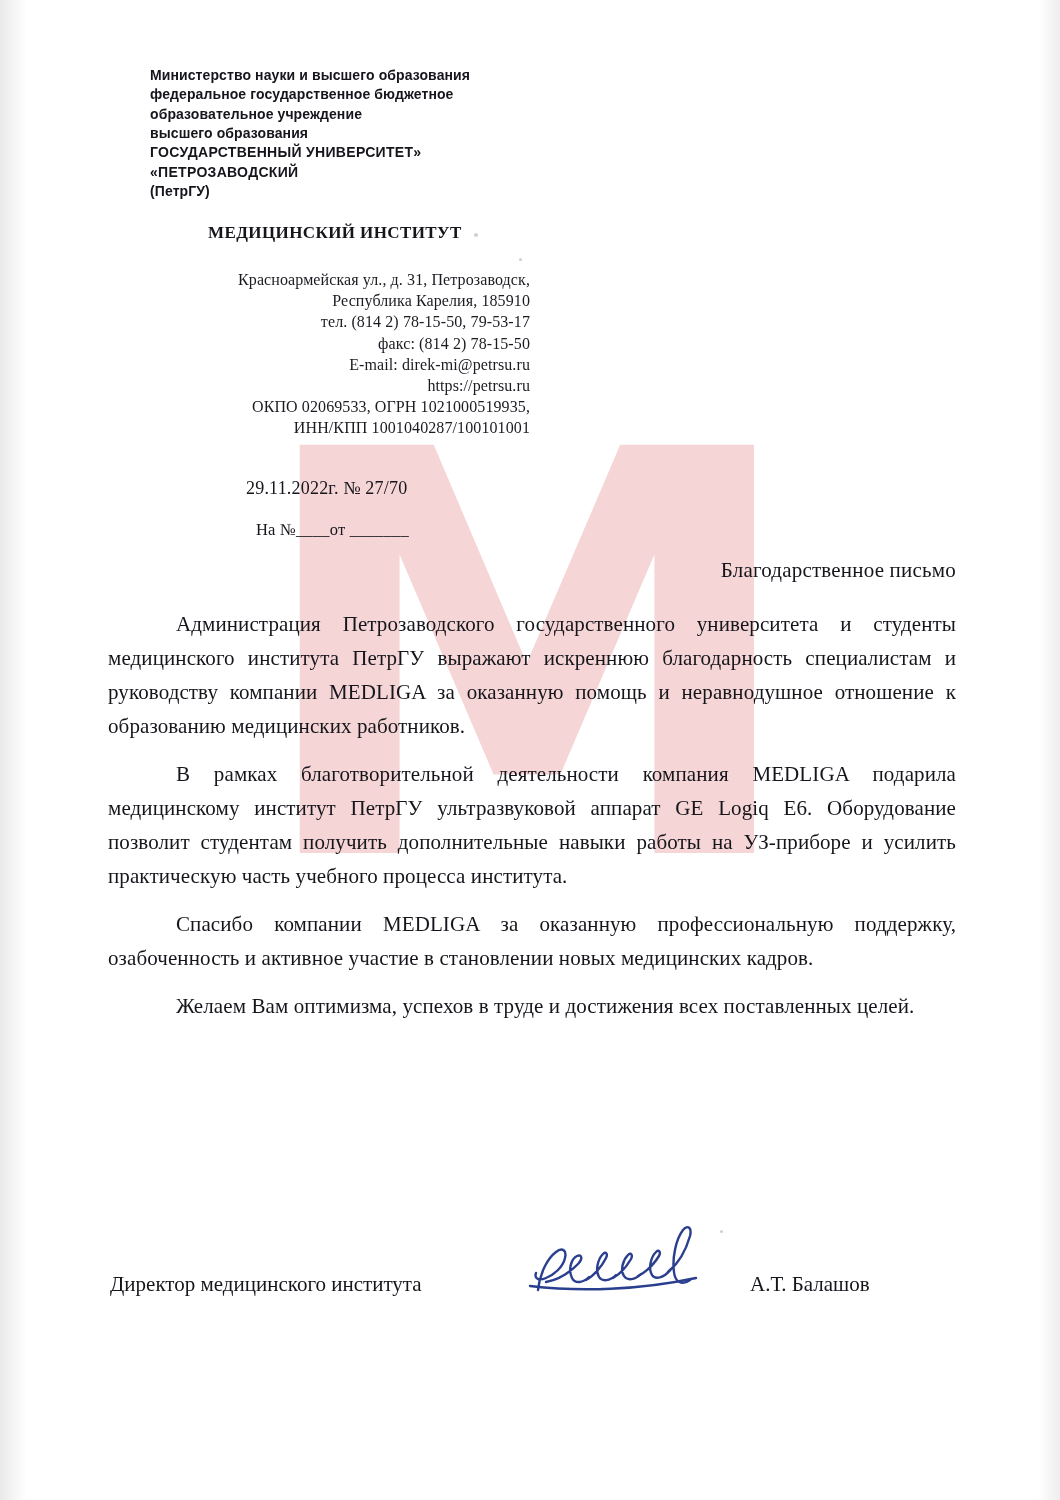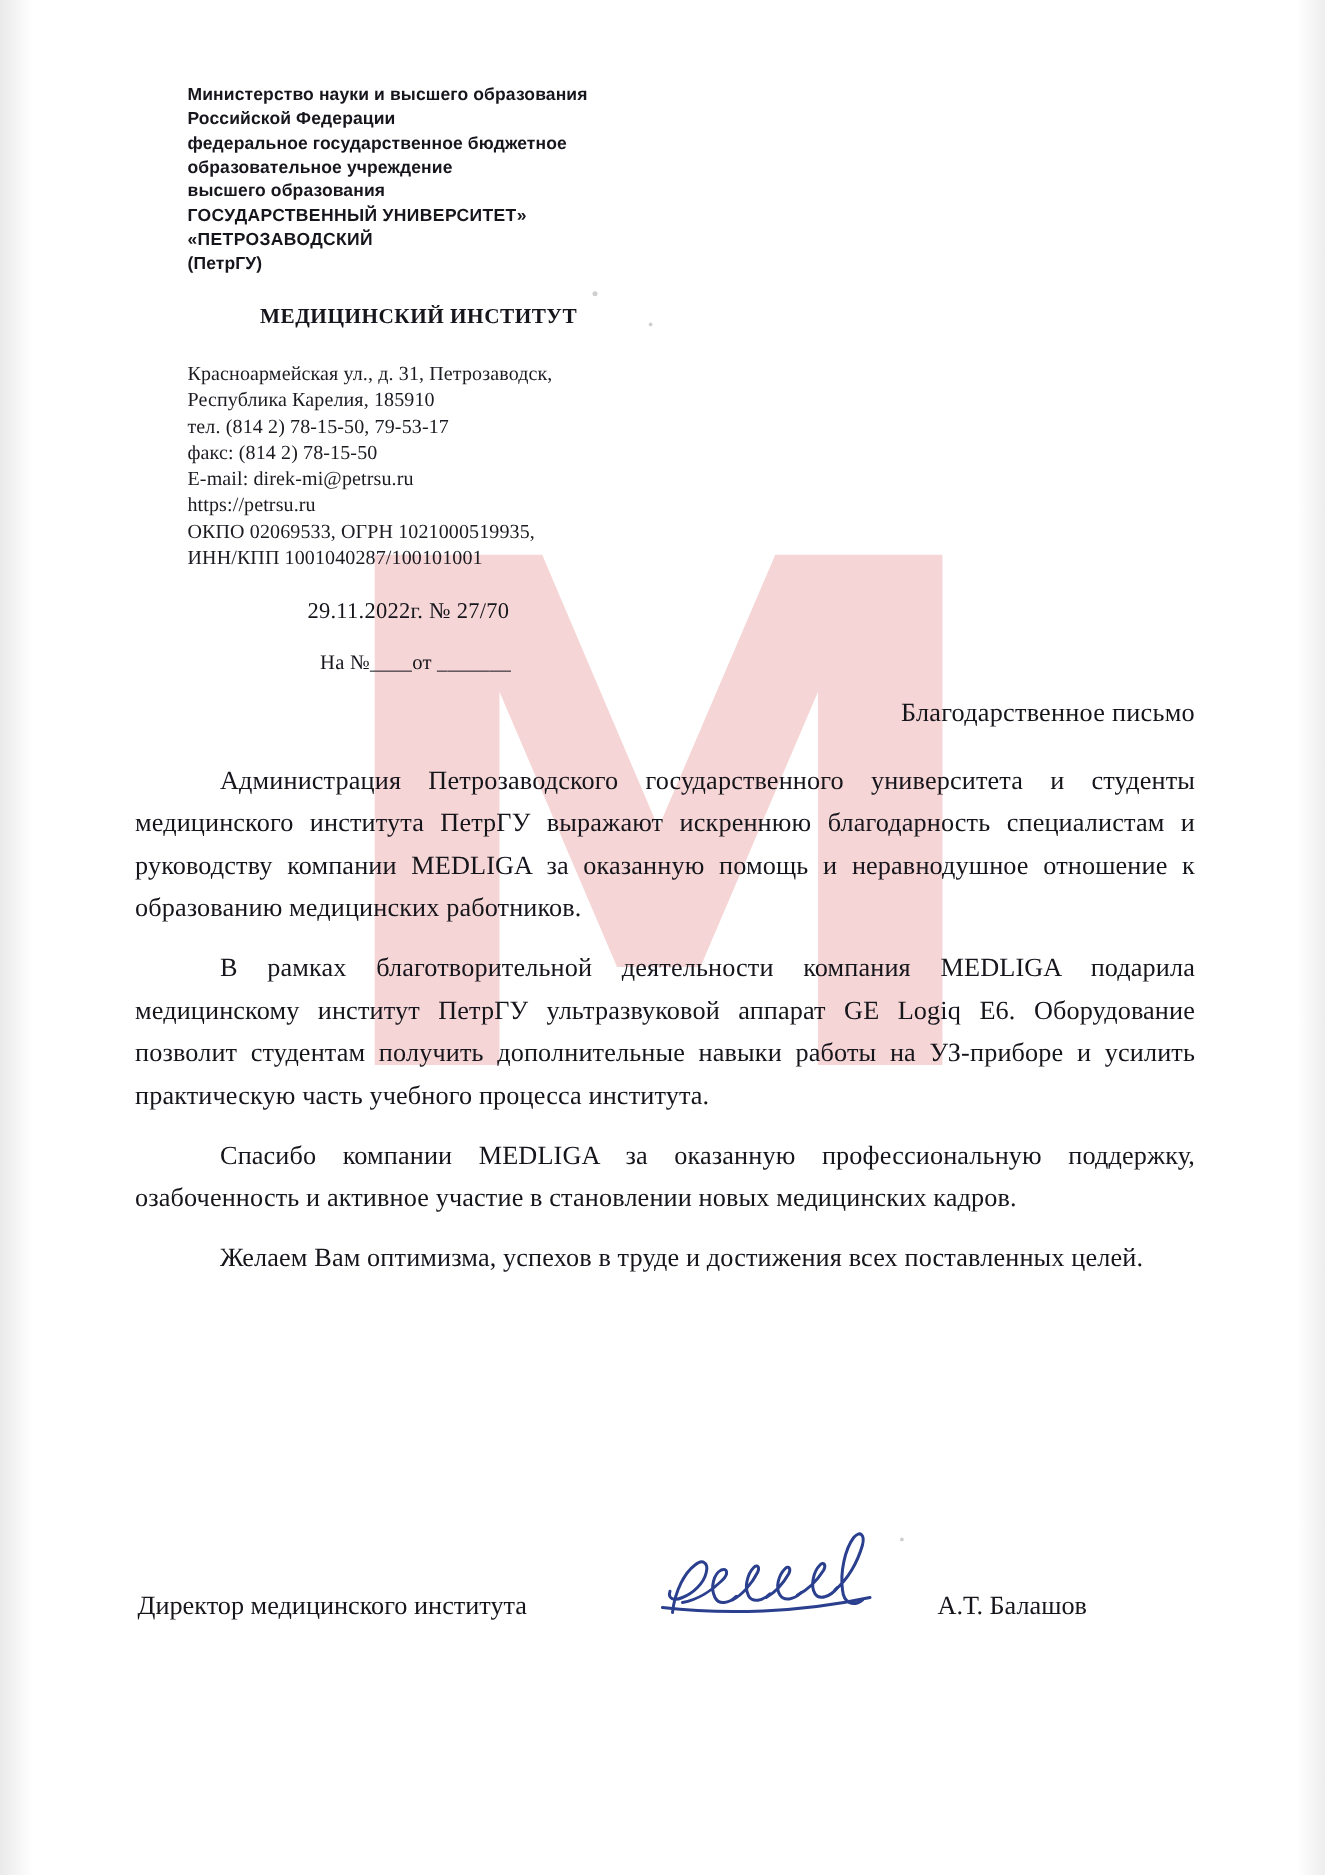--- a/index.html
+++ b/index.html
@@ -80,21 +80,21 @@
   }
   .lh-inst {
     margin-top: 22px;
     margin-left: 58px;
     font-weight: bold;
     font-size: 17px;
     letter-spacing: 0.4px;
   }
   .lh-contacts {
     margin-top: 26px;
-    text-align: left;
+    text-align: right;
     font-size: 16px;
     line-height: 1.32;
     letter-spacing: 0.1px;
     color: #1b1b22;
     font-family: Liberation Serif, serif;
   }
   .lh-contacts div {
     white-space: nowrap;
   }
 
@@ -187,21 +187,20 @@
 
 <div id="page">
 
   <div class="watermark">М</div>
 
   <div class="content">
 
     <div class="letterhead">
       <div class="lh-org">
         <div>Министерство науки и высшего образования</div>
-        <div>Российской Федерации</div>
         <div>федеральное государственное бюджетное</div>
         <div>образовательное учреждение</div>
         <div>высшего образования</div>
         <div class="wide">ГОСУДАРСТВЕННЫЙ УНИВЕРСИТЕТ»</div>
         <div class="wide">«ПЕТРОЗАВОДСКИЙ</div>
         <div>(ПетрГУ)</div>
       </div>
 
       <div class="lh-inst">МЕДИЦИНСКИЙ ИНСТИТУТ</div>
 

